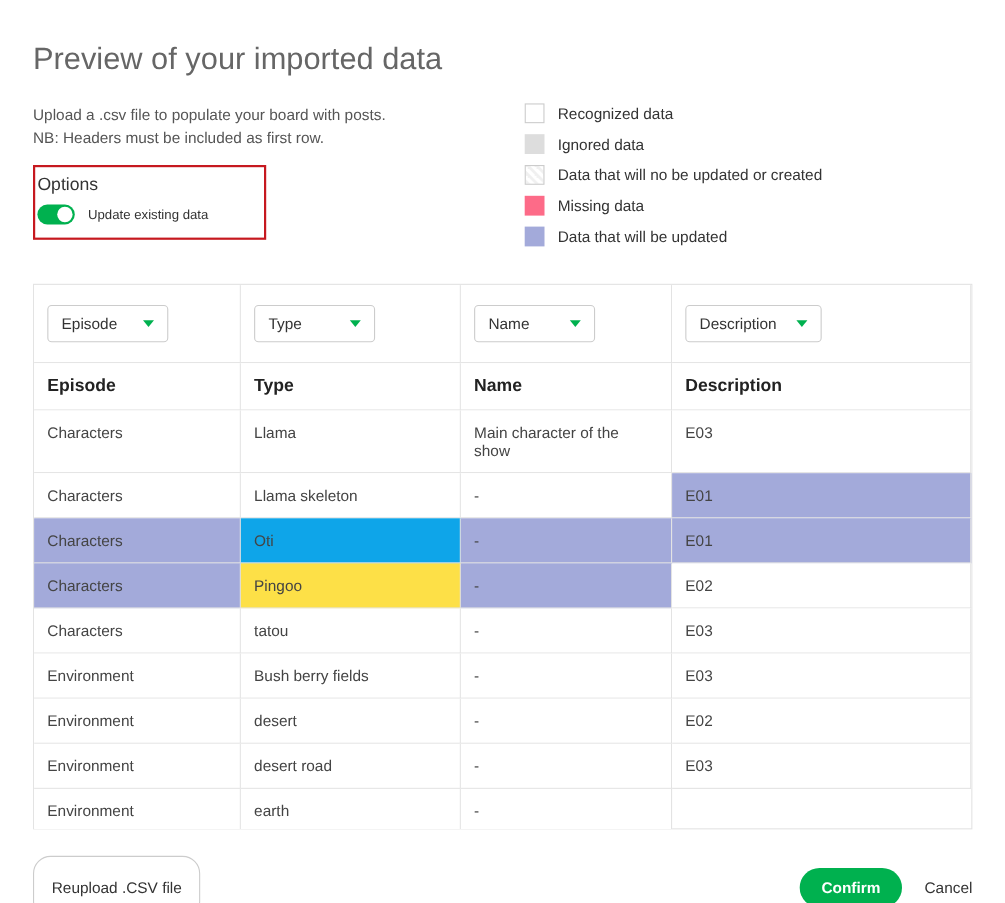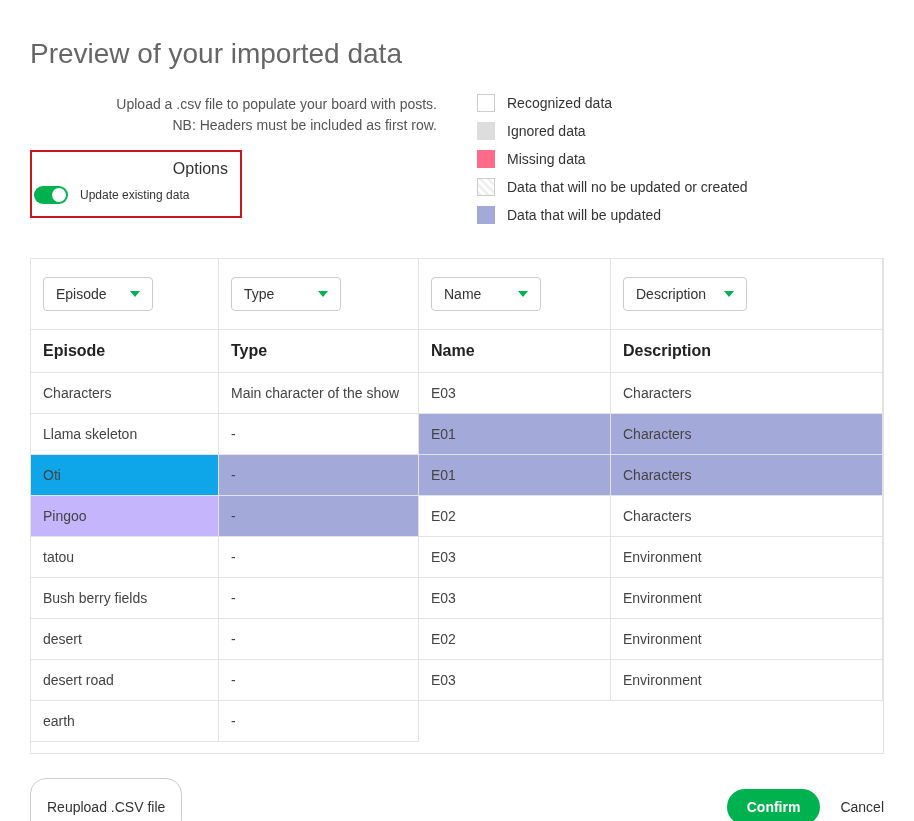--- a/index.html
+++ b/index.html
@@ -14,21 +14,20 @@
   .title {
     font-size: 28px;
     font-weight: 300;
     color: #666;
     margin: 8px 0 24px 0;
   }
   .upper {
     display: flex;
     gap: 40px;
     margin-bottom: 24px;
-    text-align: right;
   }
   .left-col { flex: 1; }
   .right-col { flex: 1; }
   .instructions {
     font-size: 14px;
     color: #555;
     line-height: 1.5;
     margin-bottom: 14px;
   }
   .options-box {
@@ -213,26 +212,26 @@
   <div class="right-col legend">
     <div class="legend-row">
       <span class="swatch recognized"></span>
       <span>Recognized data</span>
     </div>
     <div class="legend-row">
       <span class="swatch ignored"></span>
       <span>Ignored data</span>
     </div>
     <div class="legend-row">
+      <span class="swatch noupdate"></span>
+      <span>Data that will no be updated or created</span>
+    </div>
+    <div class="legend-row">
       <span class="swatch missing"></span>
       <span>Missing data</span>
-    </div>
-    <div class="legend-row">
-      <span class="swatch noupdate"></span>
-      <span>Data that will no be updated or created</span>
     </div>
     <div class="legend-row">
       <span class="swatch updated"></span>
       <span>Data that will be updated</span>
     </div>
   </div>
 </div>
 
 <div class="table-wrap">
   <div class="grid" id="data-grid">
@@ -250,32 +249,33 @@
         </div></div>
       <div class="hdr-cell"><div class="dropdown">
           <span>Description</span>
           <span class="chev"></span>
         </div></div>
       <div class="colname-cell">Episode</div>
       <div class="colname-cell">Type</div>
       <div class="colname-cell">Name</div>
       <div class="colname-cell">Description</div>
       <div class="data-cell">Characters</div>
+      <div class="data-cell">Llama</div>
       <div class="data-cell">Main character of the show</div>
       <div class="data-cell">E03</div>
       <div class="data-cell">Characters</div>
       <div class="data-cell">Llama skeleton</div>
       <div class="data-cell">-</div>
       <div class="data-cell" style="background: rgb(163, 170, 218);">E01</div>
       <div class="data-cell" style="background: rgb(163, 170, 218);">Characters</div>
       <div class="data-cell" style="background: #0ea5e9;">Oti</div>
       <div class="data-cell" style="background: rgb(163, 170, 218);">-</div>
       <div class="data-cell" style="background: rgb(163, 170, 218);">E01</div>
       <div class="data-cell" style="background: rgb(163, 170, 218);">Characters</div>
-      <div class="data-cell" style="background: #c4b5fd;">Pingoo</div>
+      <div class="data-cell" style="background: #fde047;">Pingoo</div>
       <div class="data-cell" style="background: rgb(163, 170, 218);">-</div>
       <div class="data-cell">E02</div>
       <div class="data-cell">Characters</div>
       <div class="data-cell">tatou</div>
       <div class="data-cell">-</div>
       <div class="data-cell">E03</div>
       <div class="data-cell">Environment</div>
       <div class="data-cell">Bush berry fields</div>
       <div class="data-cell">-</div>
       <div class="data-cell">E03</div>

